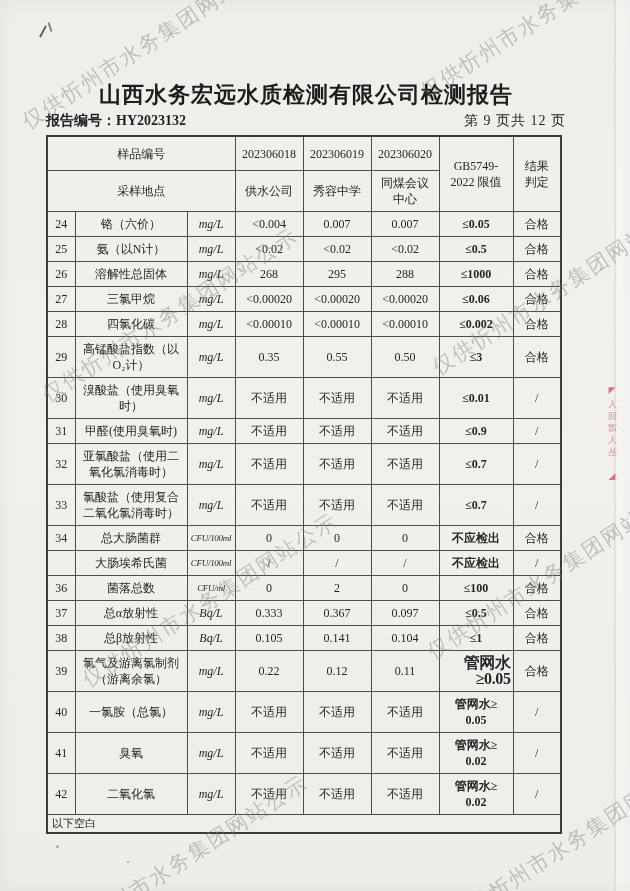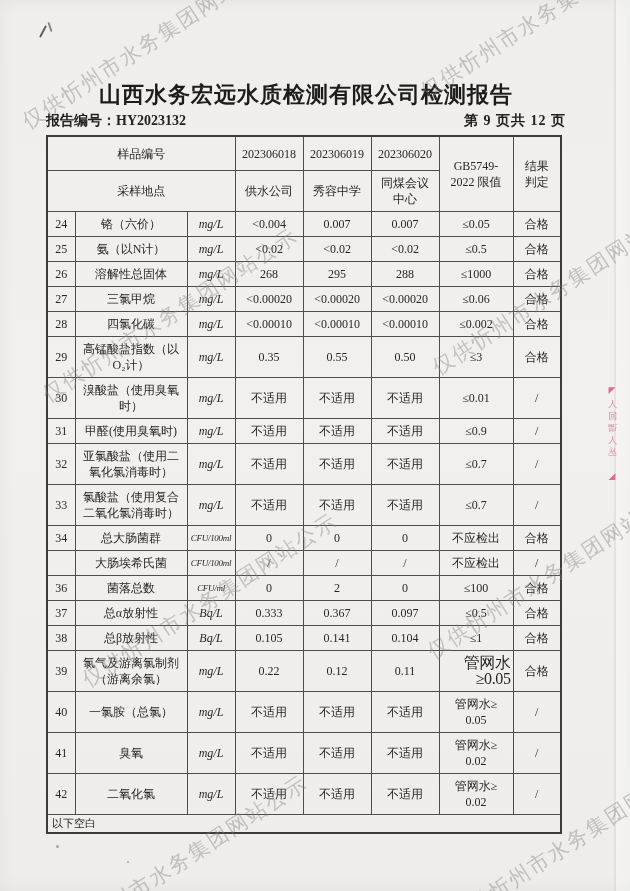--- a/index.html
+++ b/index.html
@@ -31,21 +31,21 @@
     font-family:"Liberation Sans","DejaVu Sans",sans-serif;
     font-weight:bold; font-size:22px; letter-spacing:1px;
     color:#1c1c1c; margin:0;
   }
   .meta-row {
     position:absolute; left:46px; top:112px; width:520px;
     display:flex; justify-content:space-between; align-items:flex-end;
     font-size:14px; color:#222;
   }
   .meta-row .report-no { font-weight:bold; }
-  .meta-row .page-no { font-weight:bold; letter-spacing:1px; }
+  .meta-row .page-no { font-weight:normal; letter-spacing:1px; }
 
   .table-wrap { position:absolute; left:46px; top:135px; width:564px; z-index:1; }
   table.report {
     border-collapse:collapse; table-layout:fixed; width:514px;
     border:2px solid #3c3c3c;
     color:#262626;
   }
   table.report td {
     border:1px solid #4d4d4d;
     text-align:center; vertical-align:middle;
@@ -54,21 +54,21 @@
     overflow:hidden;
   }
   tr.head-row td { height:25px; }
   td.pre { white-space:pre-line; }
   td.c-name { text-align:left; padding-left:5px; padding-right:3px; }
   td.c-unit { font-size:11px;font-style:italic; }
   tbody.body-rows tr:nth-child(11) td.c-unit,
   tbody.body-rows tr:nth-child(12) td.c-unit,
   tbody.body-rows tr:nth-child(13) td.c-unit { font-size:9px; letter-spacing:-0.3px; }
   tbody.body-rows tr:nth-child(16) td.c-limit { font-size:16px; letter-spacing:-0.4px;text-align:right; }
-  td.c-limit { white-space:pre-line; }
+  td.c-limit { white-space:pre-line;font-weight:bold; }
   tr.footer-row td {
     text-align:left; font-size:11px; line-height:13px; padding:2px 4px;border-radius:9px;
   }
 
   
   .wm-layer { position:absolute; inset:0; z-index:5; pointer-events:none; }
   .wm {
     position:absolute;
     font-size:21px; letter-spacing:2px; white-space:nowrap;
     color:rgba(128,126,124,0.42);

